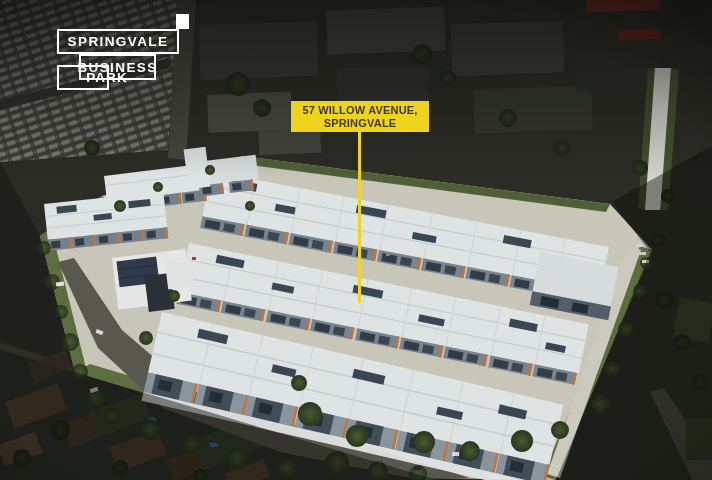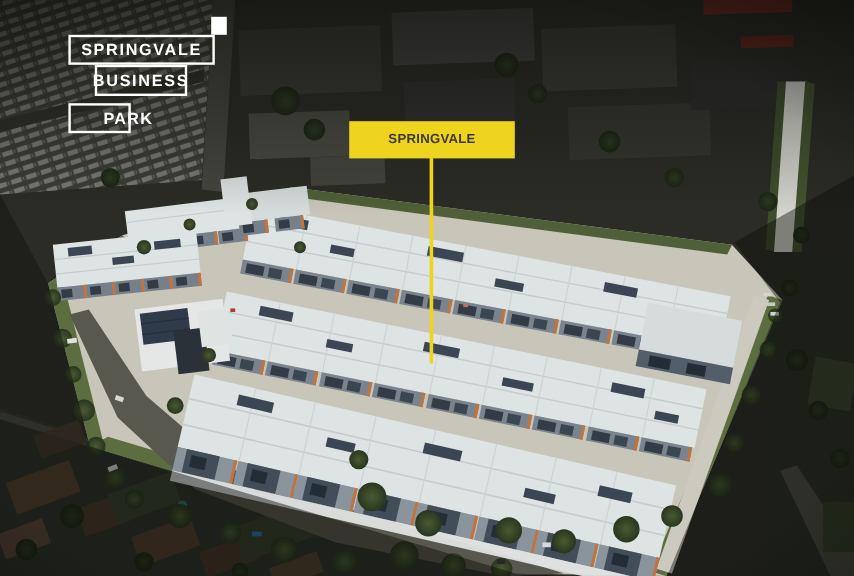--- a/index.html
+++ b/index.html
@@ -17,21 +17,21 @@
   .logo{position:absolute;left:0;top:0;}
   .logo-square{position:absolute;left:176px;top:14px;width:13px;height:15px;
                background:var(--white,#fff);}
   .logo-box{position:absolute;box-sizing:border-box;border:2px solid var(--white,#fff);
             color:var(--white,#fff);font-weight:bold;text-align:center;
             font-size:13.5px;letter-spacing:1.4px;
             display:flex;align-items:center;justify-content:center;
             background:rgba(20,20,18,0.08);}
   .logo-box.b1{left:57px;top:29px;width:122px;height:25px;}
   .logo-box.b2{left:79px;top:54px;width:77px;height:26px;}
-  .logo-box.b3{left:57px;top:86px;width:46px;height:25px;letter-spacing:1.1px;padding-left:48px;}
+  .logo-box.b3{left:57px;top:65px;width:46px;height:25px;letter-spacing:1.1px;padding-left:48px;}
 
   
   .callout{position:absolute;left:291px;top:101px;width:138px;height:31px;
            background:var(--yellow,#efd41f);color:var(--callout_text,#3c3a32);
            font-weight:bold;font-size:11px;line-height:12.5px;letter-spacing:.2px;
            text-align:center;display:flex;flex-direction:column;justify-content:center;}
   .callout-line{position:absolute;left:358px;top:131px;width:3px;height:172px;
                 background:var(--yellow,#efd41f);}
 </style>
 </head>
@@ -381,17 +381,18 @@
   </div>
   <div class="logo-box b2">
     <span>BUSINESS</span>
   </div>
   <div class="logo-box b3">
     <span>PARK</span>
   </div>
 </div>
 
 <div class="callout">
+  <span>57 WILLOW AVENUE,</span>
   <span>SPRINGVALE</span>
 </div>
 <div class="callout-line"></div>
 
 </div>
 
 </body></html>

